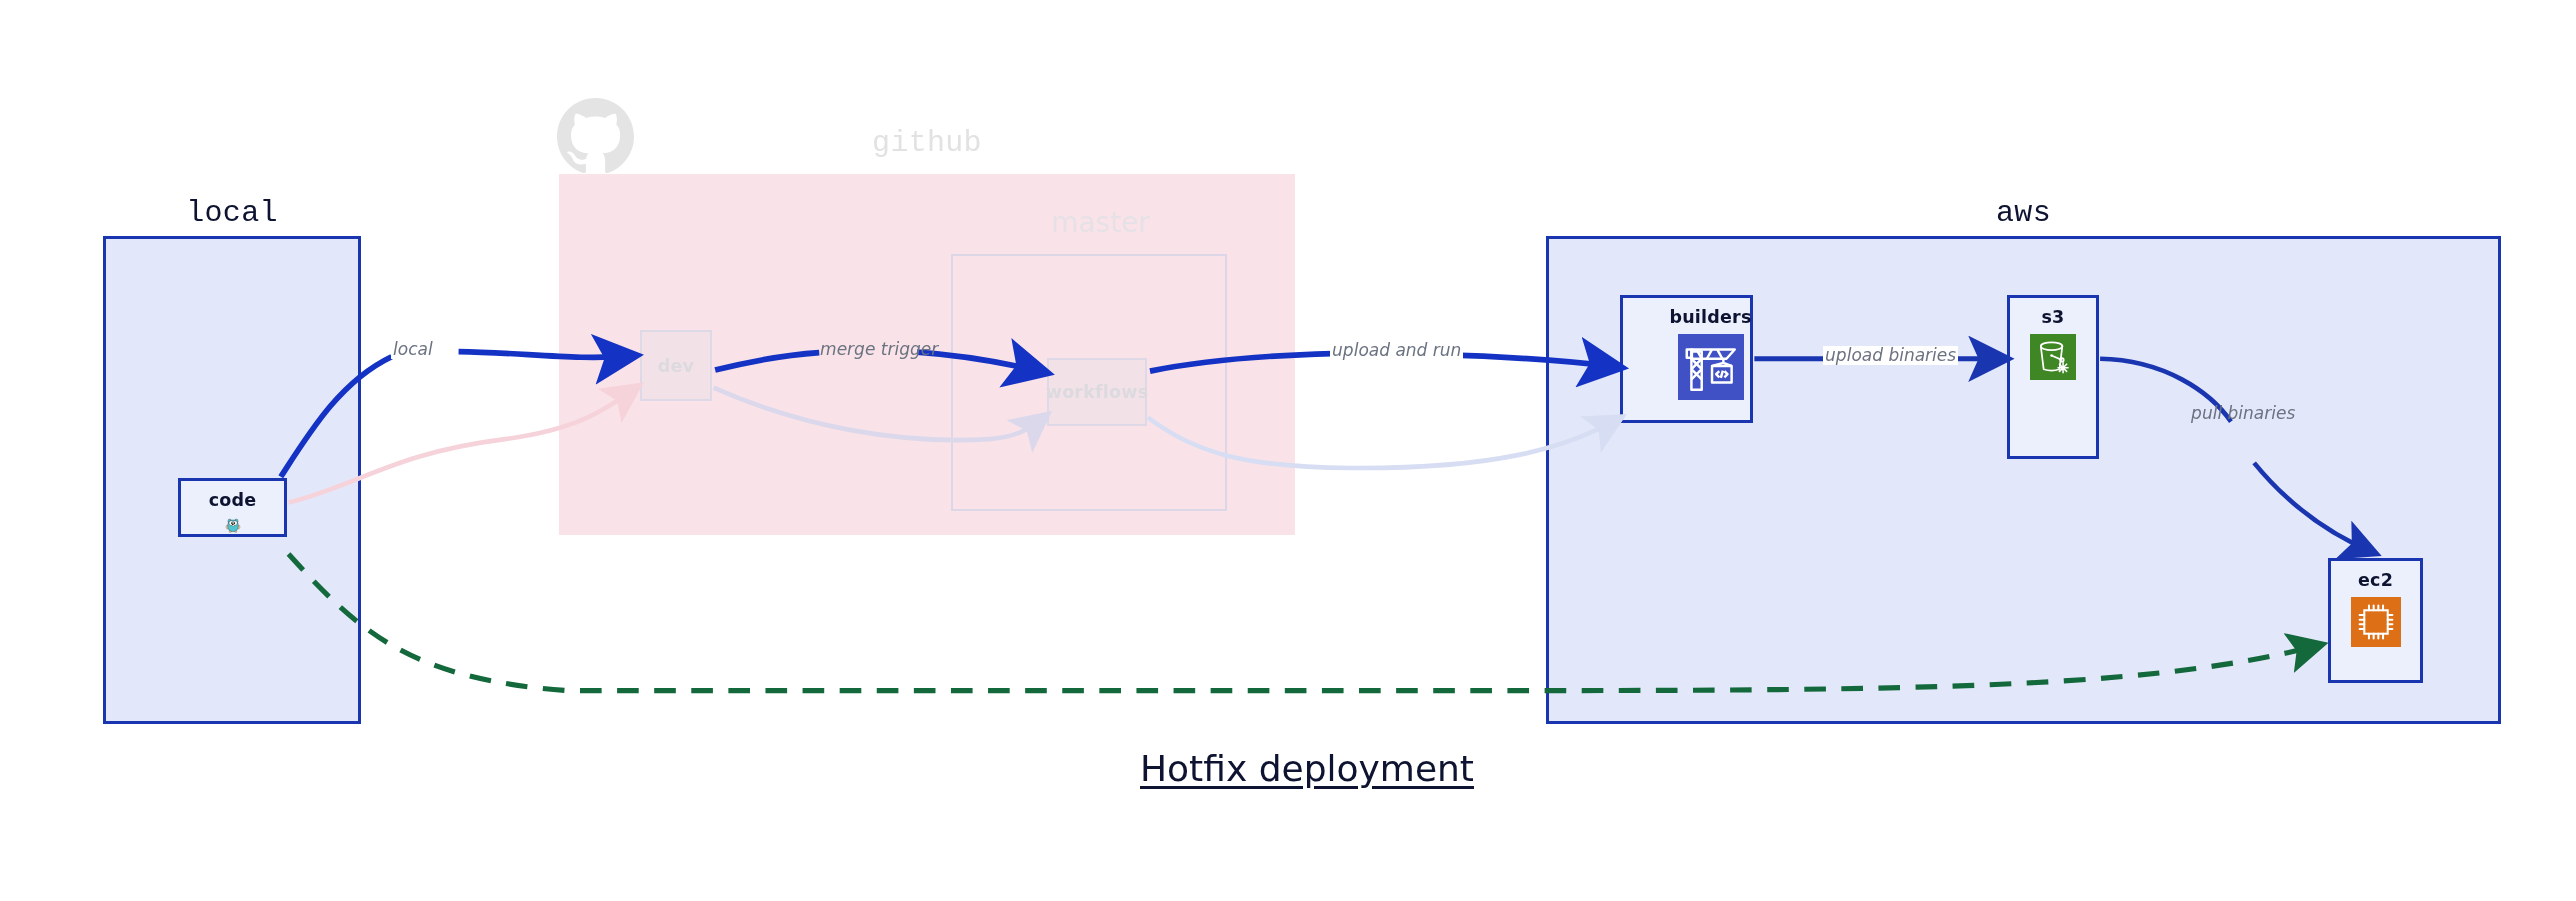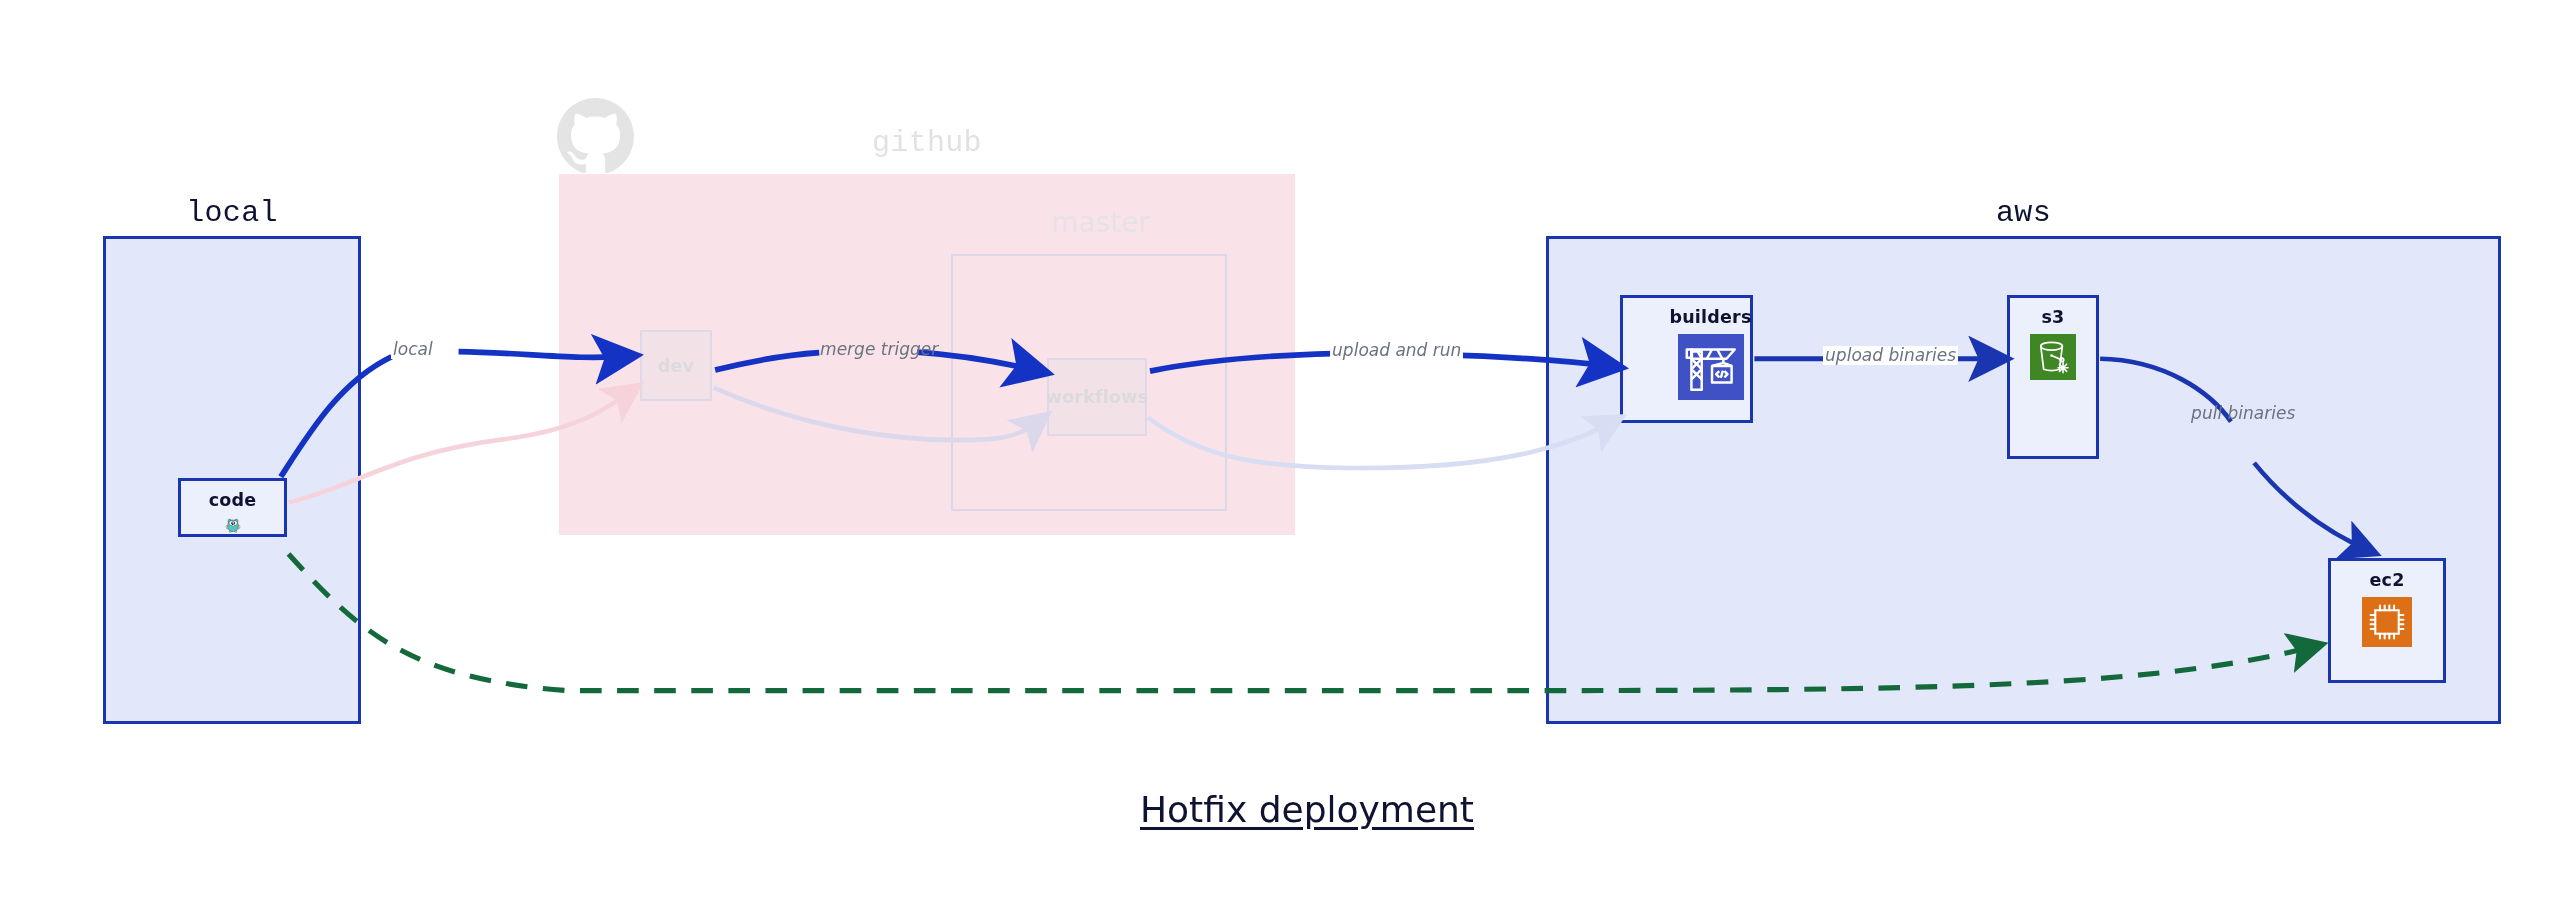--- a/index.html
+++ b/index.html
@@ -134,21 +134,21 @@
 
   <div class="group-box group-github" style="left:559px; top:174px; width:736px; height:361px;"></div>
 
   <div class="subgroup-title-ghost" style="left:951px; top:206px; width:299px;">master</div>
   <div class="subgroup-ghost" style="left:951px; top:254px; width:276px; height:257px;"></div>
 
   <div class="node ghost" style="left:640px; top:330px; width:72px; height:71px;">
     <span class="node-label">dev</span>
   </div>
 
-  <div class="node ghost" style="left:1047px; top:358px; width:100px; height:78px;">
+  <div class="node ghost" style="left:1047px; top:358px; width:100px; height:68px;">
     <span class="node-label">workflows</span>
   </div>
 
   <div class="group-title" style="left:103px; top:196px; width:258px;">local</div>
 
   <div class="group-box group-local" style="left:103px; top:236px; width:258px; height:488px;"></div>
 
   <div class="node" style="left:178px; top:478px; width:109px; height:59px;">
     <span class="node-label">code</span>
     <svg class="node-icon" width="58" height="58" viewBox="0 0 120 120">
@@ -212,21 +212,21 @@
         <circle cx="30" cy="30" r="1.8" fill="#ffffff" stroke="none"></circle>
         <path d="M30 30 L44 36"></path>
         <circle cx="44.5" cy="36" r="2.4"></circle>
       </g>
       <g stroke="#ffffff" stroke-width="2.2" stroke-linecap="round">
         <path d="M46 40 L46 54 M39 47 L53 47 M41 42 L51 52 M51 42 L41 52"></path>
       </g>
     </svg>
   </div>
 
-  <div class="node" style="left:2328px; top:558px; width:118px; height:125px;">
+  <div class="node" style="left:2328px; top:558px; width:95px; height:125px;">
     <span class="node-label">ec2</span>
     <svg class="node-icon" width="50" height="50" viewBox="0 0 64 64">
       <rect x="0" y="0" width="64" height="64" fill="#dd6f16"></rect>
       <g fill="none" stroke="#ffffff" stroke-width="2.6" stroke-linecap="round">
         <rect x="17" y="17" width="30" height="30"></rect>
         <path d="M23 17 L23 11 M29 17 L29 11 M35 17 L35 11 M41 17 L41 11"></path>
         <path d="M23 47 L23 53 M29 47 L29 53 M35 47 L35 53 M41 47 L41 53"></path>
         <path d="M17 23 L11 23 M17 29 L11 29 M17 35 L11 35 M17 41 L11 41"></path>
         <path d="M47 23 L53 23 M47 29 L53 29 M47 35 L53 35 M47 41 L53 41"></path>
       </g>
@@ -282,16 +282,16 @@
   <div class="edge-label" style="left:391px; top:340px;">local</div>
 
   <div class="edge-label on-pink" style="left:818px; top:340px;">merge trigger</div>
 
   <div class="edge-label" style="left:1330px; top:341px;">upload and run</div>
 
   <div class="edge-label" style="left:1823px; top:346px;text-align:right;">upload binaries</div>
 
   <div class="edge-label" style="left:2189px; top:404px; background:transparent;">pull binaries</div>
 
-  <div class="diagram-title" style="left:1140px; top:748px;margin-top:41px;">Hotfix deployment</div>
+  <div class="diagram-title" style="left:1140px; top:748px;">Hotfix deployment</div>
 
 </div>
 
 
 </body></html>

